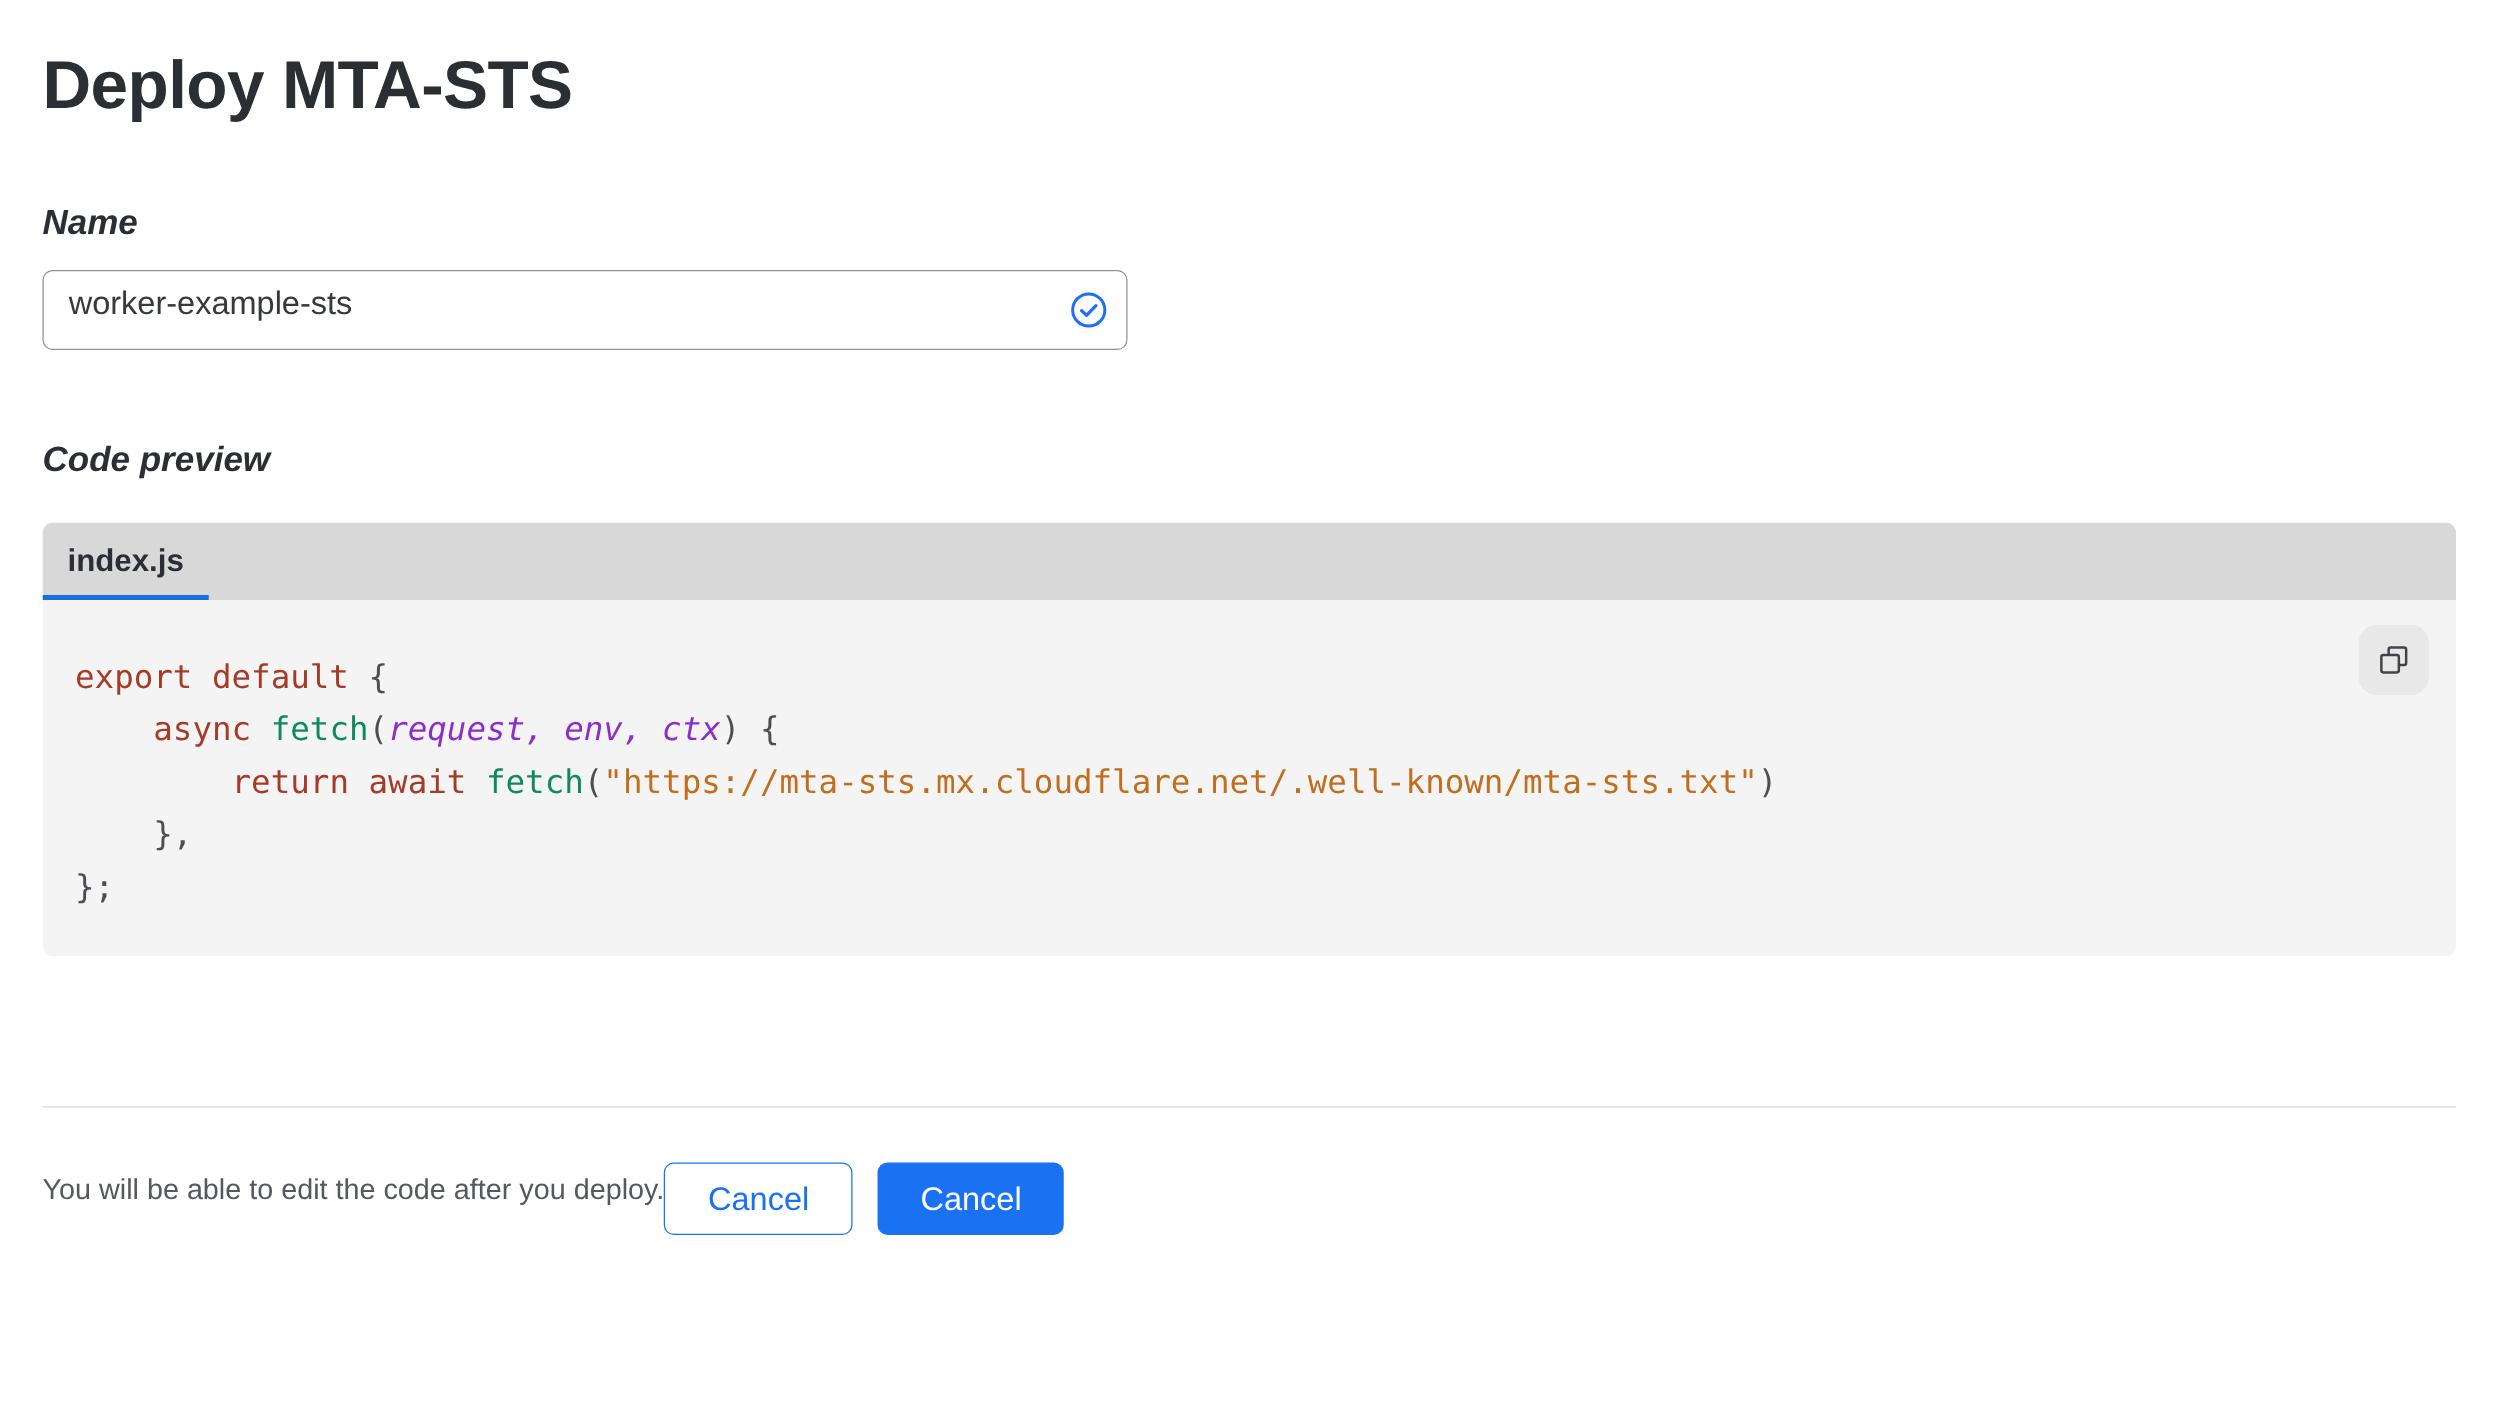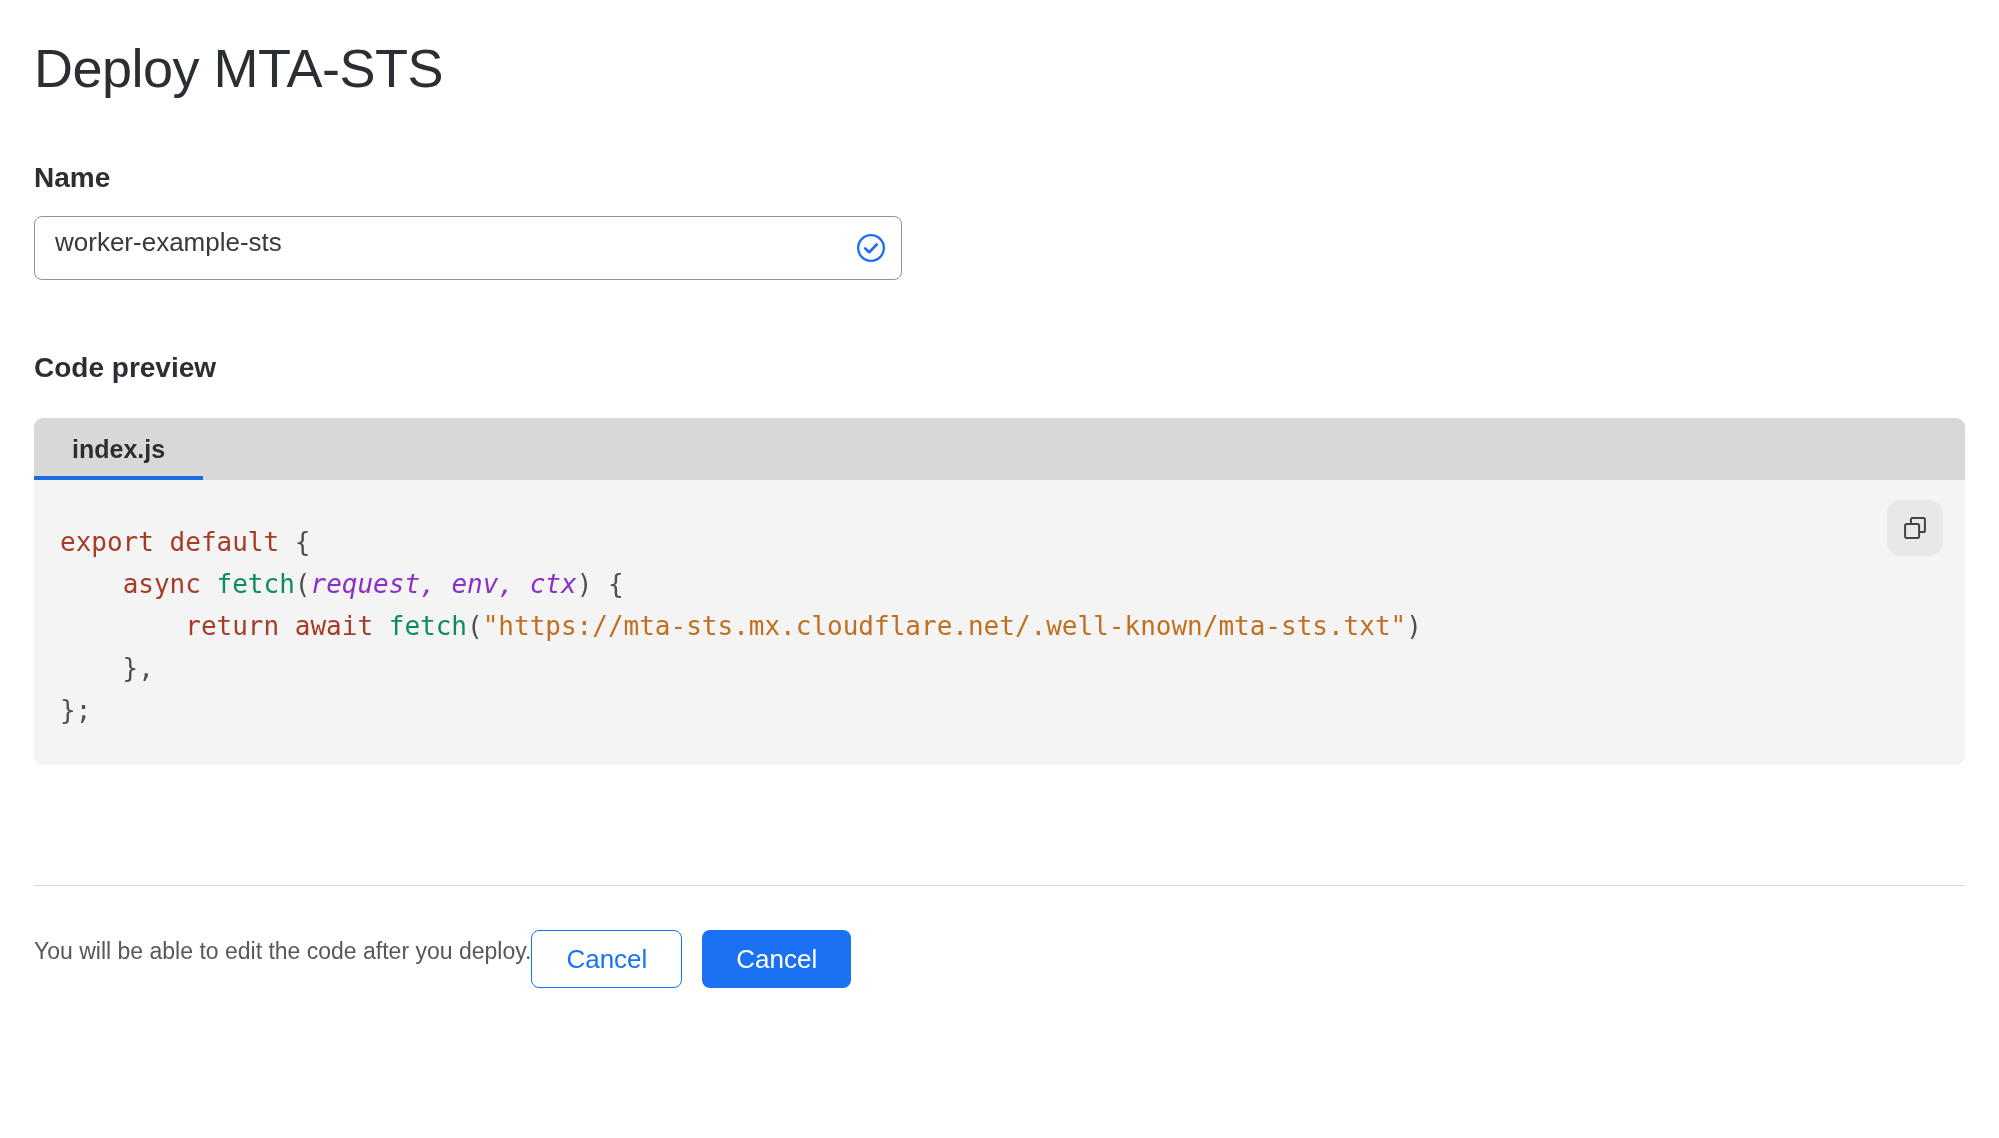--- a/index.html
+++ b/index.html
@@ -7,35 +7,35 @@
   body {
     width: 1999px; height: 1138px;
     background: #ffffff;
     font-family: "Liberation Sans", sans-serif;
     color: #2e3135;
     overflow: hidden;
   }
   .page { padding: 36px 34px 0 34px; }
 
   .page-title {
-    font-size: 54px; font-weight: 400; line-height: 64px;
+    font-size: 54px; font-weight: 700; line-height: 64px;
     letter-spacing: -0.5px; color: #2b2e33; margin: 0;
   }
 
   .description {
     margin-top: 30px; max-width: 1910px;
     font-size: 26px; line-height: 45px; color: #3c3f44;
   }
   .description a {
     color: #2d7ff2; text-decoration: underline; text-underline-offset: 5px;
     cursor: pointer;
   }
 
   .field-label, .section-label {
-    margin-top: 62px; font-size: 28px; font-weight: 700; color: #2b2e33;
+    margin-top: 62px; font-size: 28px; font-weight: 700; color: #2b2e33; font-style: italic;
   }
   .section-label { margin-top: 72px; }
 
   .input-wrap { margin-top: 22px; position: relative; width: 868px; }
   .name-input {
     width: 100%; height: 64px;
     border: 1px solid #8f9299; border-radius: 8px;
     padding: 0 64px 11px 20px;
     font-size: 26px; color: #36393d;
     font-family: "Liberation Sans", sans-serif;
@@ -43,21 +43,21 @@
   }
   .check-icon {
     position: absolute; right: 16px; top: 50%;
     transform: translateY(-50%);
     width: 30px; height: 30px; display: block;
   }
 
   .code-block { margin-top: 34px; border-radius: 9px; overflow: hidden; width: 1931px; }
   .tabbar { height: 62px; background: #d8d8d9; display: flex; align-items: stretch; }
   .tab {
-    display: flex; align-items: center; padding: 0 38px;
+    display: flex; align-items: center; padding: 0 20px;
     font-size: 25px; font-weight: 700; color: #2b2e33;
     position: relative; cursor: pointer; text-align: right;
   }
   .tab::after {
     content: ""; position: absolute; left: 0; right: 0; bottom: 0;
     height: 4px; background: #1b6ce0;
   }
 
   .code-area { background: #f4f4f5; position: relative; padding: 41px 100px 34px 26px; min-height: 252px; }
   .code-pre {

